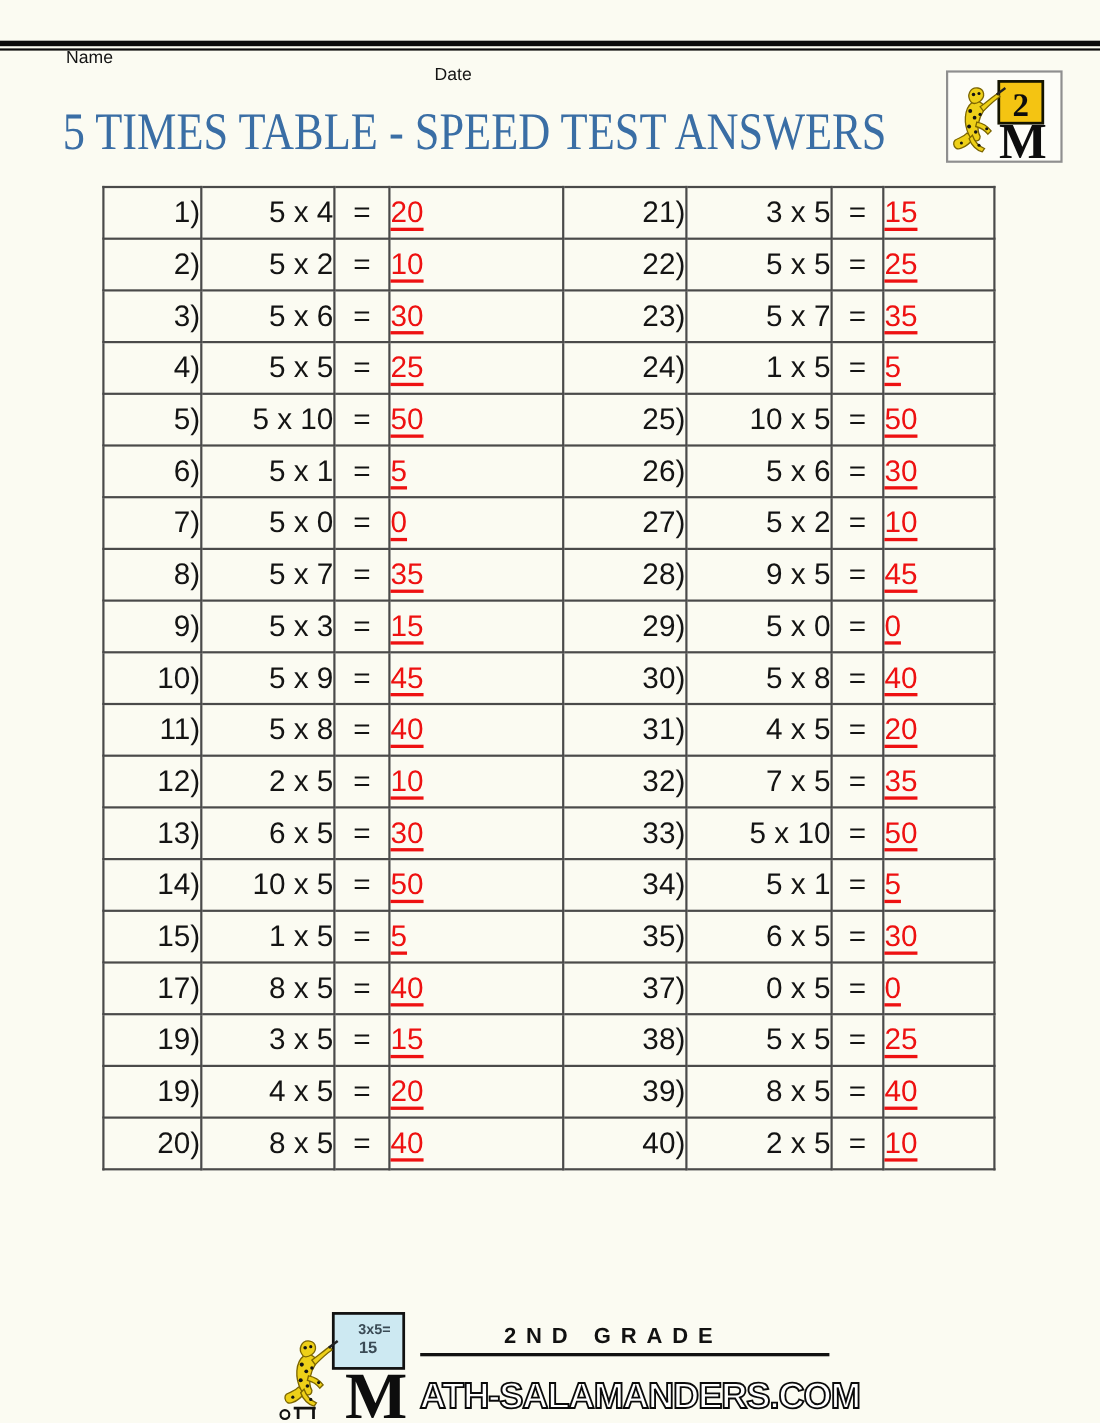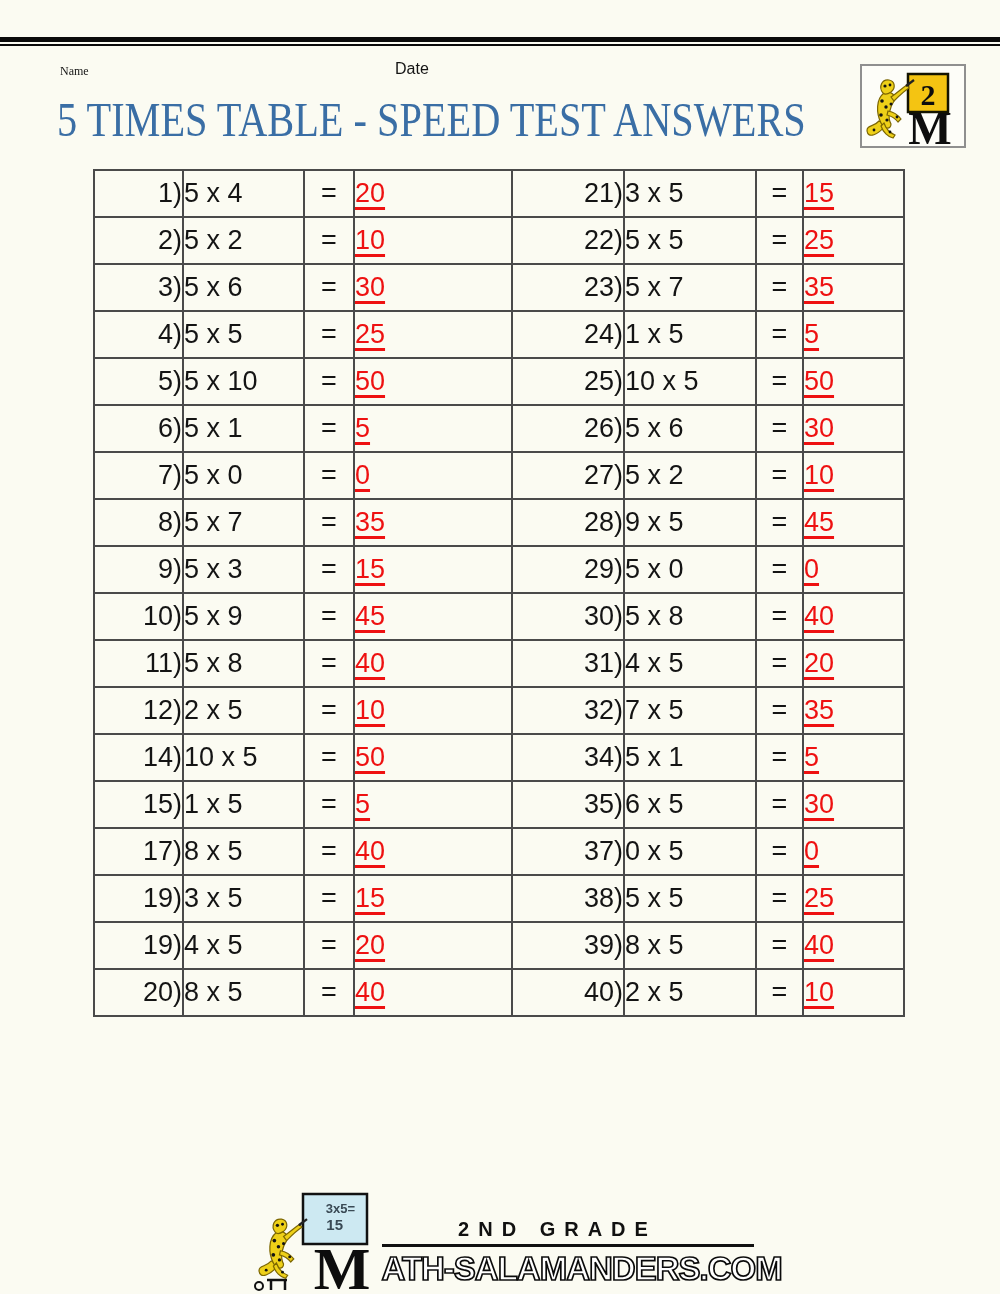--- a/index.html
+++ b/index.html
@@ -17,21 +17,21 @@
     position: relative;
     overflow: hidden;
     color: #141414;
   }
   
   .top-rule { position: absolute; left: 0; top: 37px; width: 100%; }
   .top-rule .thick { height: 5px; background: #0b0b0b; }
   .top-rule .gap   { height: 2px; }
   .top-rule .thin  { height: 2px; background: #0b0b0b; }
 
-  .name-label { position: absolute; left: 60px; top: 64px; font-size: 12px; font-family: Liberation Serif, serif; }
+  .name-label { position: absolute; left: 60px; top: 44px; font-size: 16px; }
   .date-label { position: absolute; left: 395px; top: 60px; font-size: 16px; }
 
   .page-title {
     position: absolute; left: 57px; top: 96px;
     font-family: "Liberation Serif", serif;
     font-size: 48px; line-height: 1.0;
     color: var(--title-blue);
     white-space: nowrap;
     transform: scaleX(0.84);
     transform-origin: left center;
@@ -52,21 +52,21 @@
     table-layout: fixed;
   }
   table.answers td {
     border: 2px solid var(--table-border);
     height: 47px;
     font-size: 27px;
     padding: 0;
     vertical-align: middle;
   }
   td.num  { text-align: right;  padding-right: 22px; }
-  td.prob { text-align: left;   padding-left: 14px; }
+  td.prob { text-align: right;   padding-left: 14px; }
   td.eq   { text-align: center; font-size: 24px; }
   td.ans  { text-align: left; }
   td.ans span {
     color: var(--answer-red);
     text-decoration: underline;
     text-decoration-thickness: 2.5px;
     text-underline-offset: 5px;
   }
 
   
@@ -78,21 +78,21 @@
   .footer-grade {
     text-align: center;
     font-size: 20px; font-weight: bold;
     letter-spacing: 9px; color: #111;
     padding-right: 20px;
   }
   .footer-divider { border: none; border-top: 3px solid #111; margin: 3px 0 0 0; }
   .site-text {
     font-size: 33px; font-weight: bold;
     letter-spacing: -1px;
-    margin-top: 3px;
+    margin-top: 17px;
     white-space: nowrap;
     color: #111;
   }
   @supports (-webkit-text-stroke: 1px black) {
     .site-text { color: #fff; -webkit-text-stroke: 1.7px #0a0a0a; }
   }
 </style>
 </head>
 <body>
 
@@ -265,20 +265,30 @@
         <td class="num">12)</td>
         <td class="prob">2 x 5</td>
         <td class="eq">=</td>
         <td class="ans"><span>10</span></td>
         <td class="num">32)</td>
         <td class="prob">7 x 5</td>
         <td class="eq">=</td>
         <td class="ans"><span>35</span></td>
       </tr>
       <tr>
+        <td class="num">13)</td>
+        <td class="prob">6 x 5</td>
+        <td class="eq">=</td>
+        <td class="ans"><span>30</span></td>
+        <td class="num">33)</td>
+        <td class="prob">5 x 10</td>
+        <td class="eq">=</td>
+        <td class="ans"><span>50</span></td>
+      </tr>
+      <tr>
         <td class="num">14)</td>
         <td class="prob">10 x 5</td>
         <td class="eq">=</td>
         <td class="ans"><span>50</span></td>
         <td class="num">34)</td>
         <td class="prob">5 x 1</td>
         <td class="eq">=</td>
         <td class="ans"><span>5</span></td>
       </tr>
       <tr>

